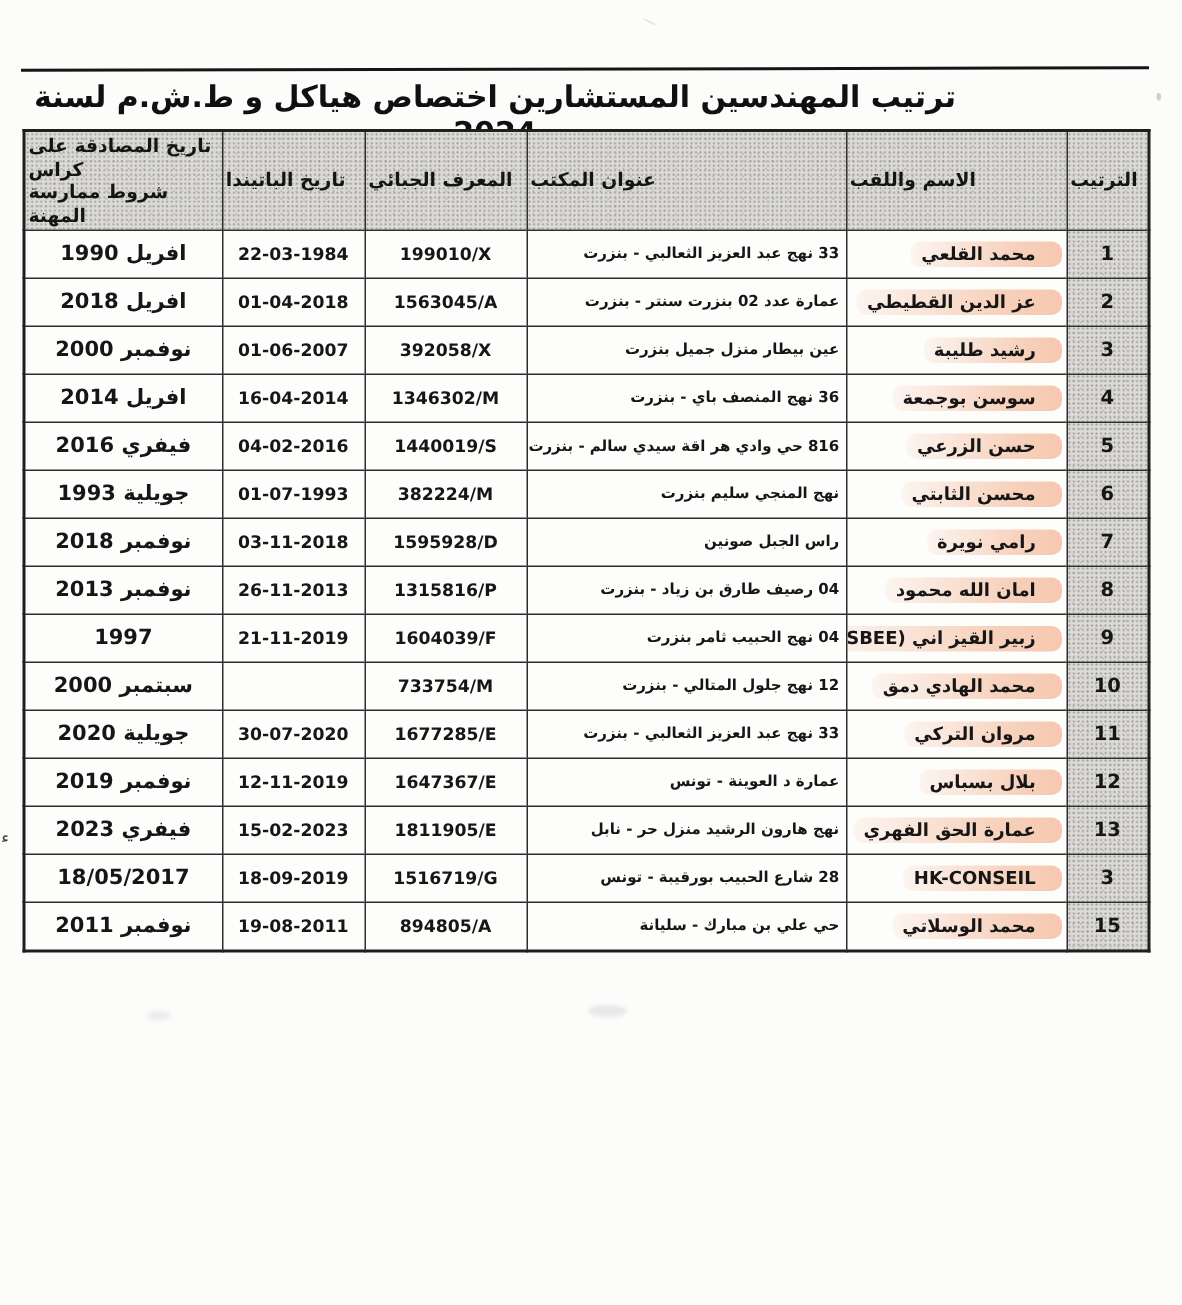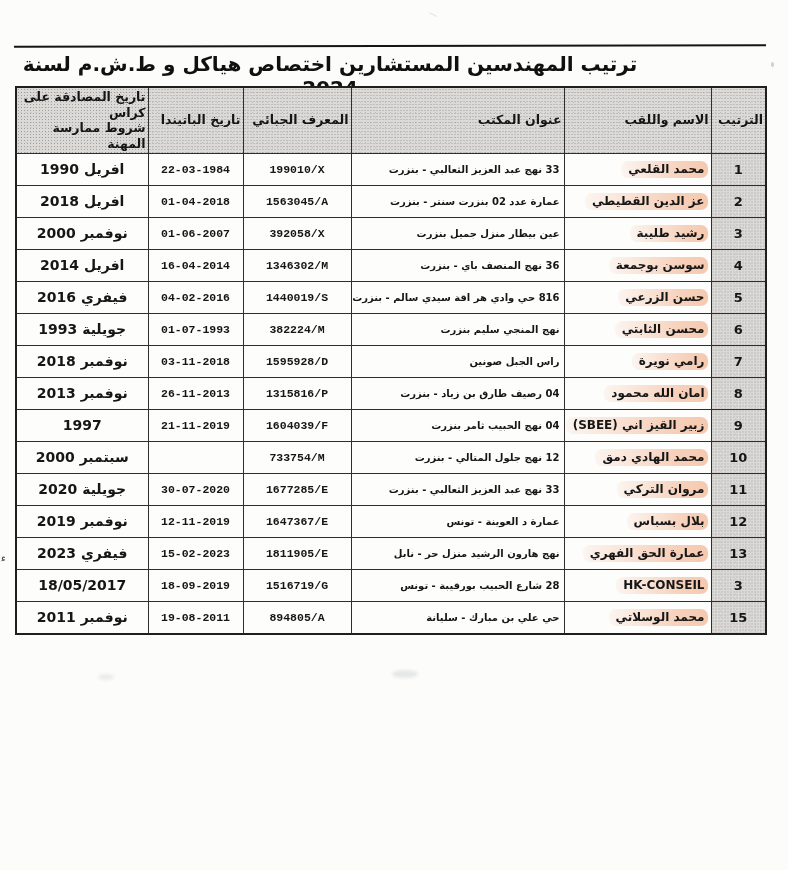--- a/index.html
+++ b/index.html
@@ -22,41 +22,41 @@
   }
   
   table.doc{
     position:absolute;left:15px;top:86px;width:750px;
     border-collapse:collapse;table-layout:fixed;direction:rtl;
     background:#fdfdfc;
   }
   table.doc,table.doc td,table.doc th{border:1.6px solid #2e2e2e;}
   table.doc{border:2.2px solid #1f1f1f;}
   th{
-    height:44px;font-size:12.5px;font-weight:bold;text-align:right;
+    height:44px;font-size:12.5px;font-weight:bold;text-align:left;
     padding:1px 2px;color:#141414;line-height:1.25;
   }
   td{height:29px;padding:1px 4px;font-weight:bold;color:#161616;overflow:hidden;white-space:nowrap;}
   .shade{
     background-color:#dbdad7;
     background-image:
       radial-gradient(rgba(90,90,90,.45) .5px, transparent .9px),
       radial-gradient(rgba(120,120,120,.30) .5px, transparent 1px);
     background-size:3px 3px,5px 5px;
     background-position:0 0,1.5px 2px;
   }
   td.rank{ text-align:center;font-size:13px; }
   td.name{ text-align:right;font-size:12px;padding-right:3px; }
   td.name .hl{
     background:linear-gradient(90deg, rgba(239,148,98,.08) 0%, rgba(239,148,98,.42) 70%, rgba(239,148,98,.5) 100%);
-    border-radius:7px;padding:1px 3px 2px 7px;display:inline-block;
+    border-radius:7px;padding:1px 17px 2px 7px;display:inline-block;
   }
   td.addr{ text-align:right;font-size:10px;padding-right:4px; }
   td.num{ text-align:center;font-size:11.5px; }
-  td.num .ltr{ direction:ltr;unicode-bidi:isolate;font-family:Liberation Mono, monospace; }
+  td.num .ltr{ direction:ltr;unicode-bidi:isolate; }
   td.appr{ text-align:center;font-size:14px; }
   .hdr-two{display:block;}
   
   .mark-hamza{position:absolute;left:1px;top:552px;font-size:11px;color:#3a3a3a;transform:rotate(8deg);}
   .smudge{position:absolute;border-radius:50%;filter:blur(1.5px);background:#9aa0a8;opacity:.18;}
   .smudge.a{left:98px;top:674px;width:16px;height:6px;}
   .smudge.b{left:392px;top:670px;width:26px;height:8px;opacity:.22;}
   .speck{position:absolute;background:#777;opacity:.35;border-radius:50%;}
   .speck.a{left:771px;top:62px;width:3px;height:5px;}
   .speck.b{left:428px;top:14px;width:10px;height:1px;opacity:.18;transform:rotate(25deg);}

